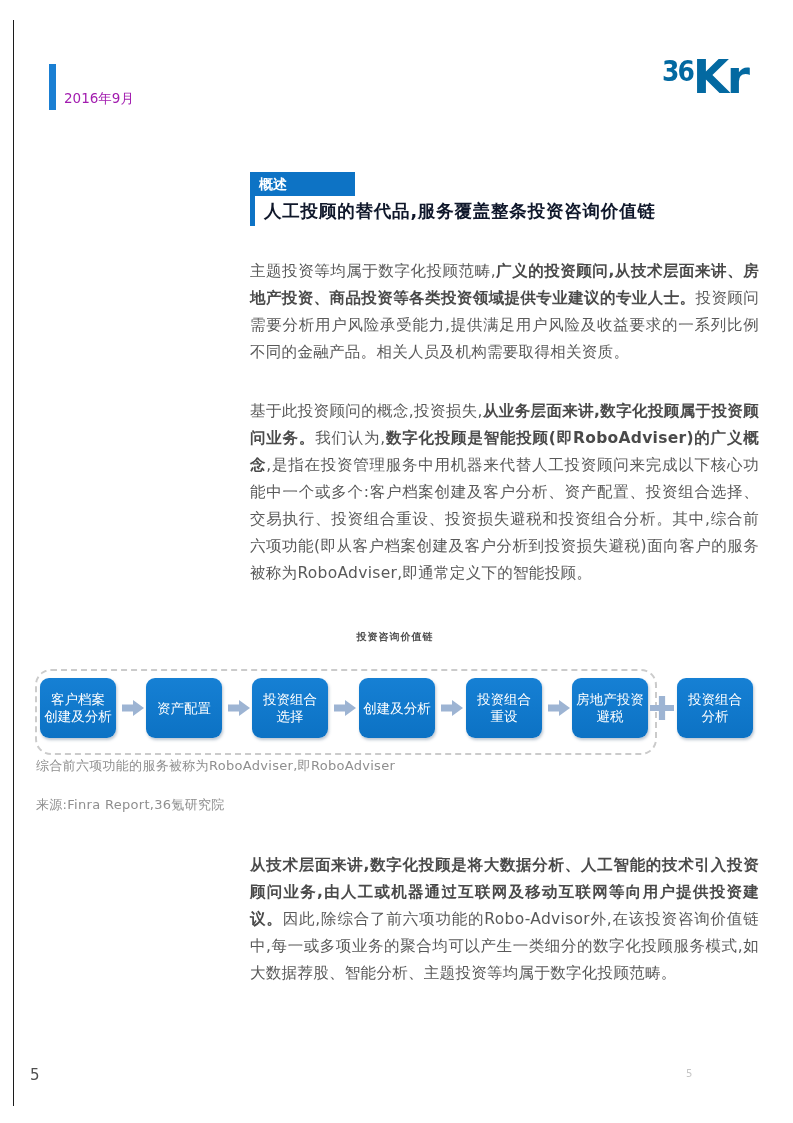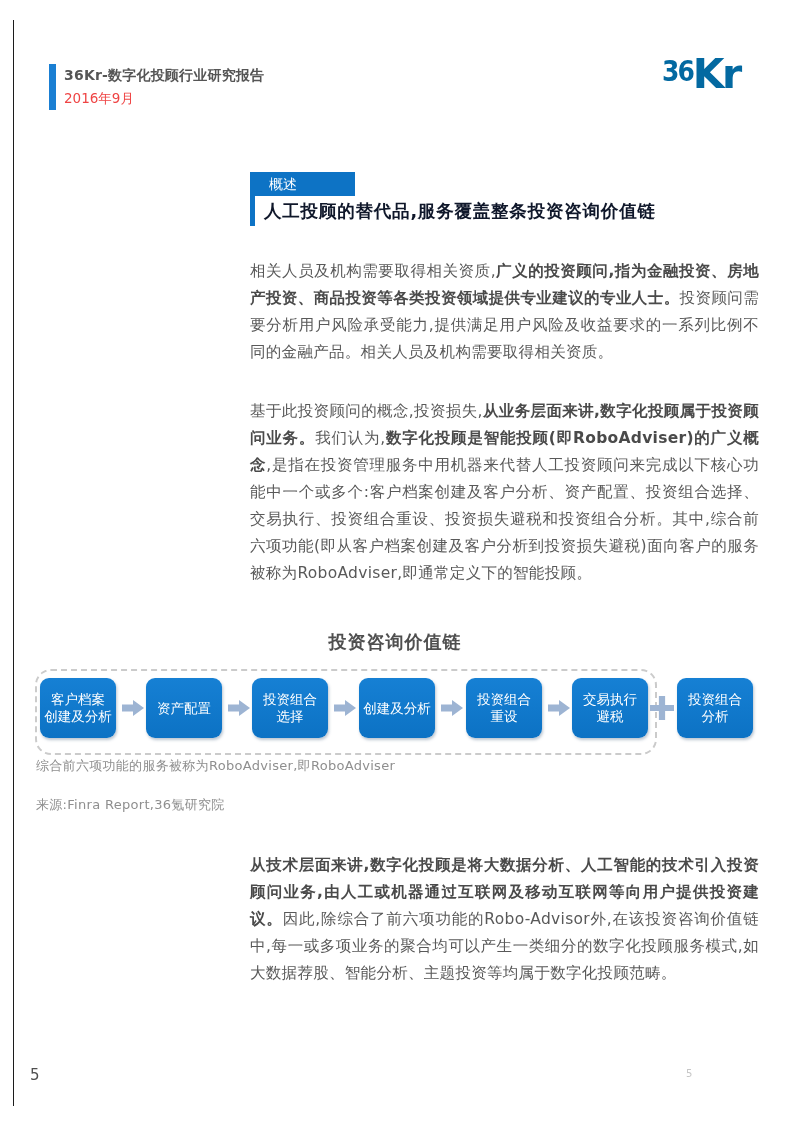--- a/index.html
+++ b/index.html
@@ -6,50 +6,50 @@
   html,body { background:#ffffff; }
   .page {
     position:relative; width:793px; height:1123px; background:#ffffff;
     font-family:"DejaVu Sans", sans-serif; overflow:hidden;
   }
   .left-rule { position:absolute; left:13px; top:20px; width:1px; height:1086px; background:#1c1c1c; }
 
   
   .hdr-bar   { position:absolute; left:49px; top:64px; width:7px; height:46px; background:#1a7fd3; }
   .hdr-title { position:absolute; left:64px; top:67px; font-size:14px; font-weight:bold; color:#555555; letter-spacing:0.2px; }
-  .hdr-date  { position:absolute; left:64px; top:90px; font-size:13.5px; color:#ef4444; }
+  .hdr-date  { position:absolute; left:64px; top:90px; font-size:13.5px; color:#a21caf; }
   .logo      { position:absolute; left:662px; top:57px; color:#0369a1; display:flex; align-items:flex-start; }
   .logo-36   { font-size:25px; font-weight:800; letter-spacing:-2px; line-height:1; margin-top:2px; transform:scaleY(1.1); }
-  .logo-kr   { font-size:41px; font-weight:800; line-height:0.84; letter-spacing:-2.5px; }
+  .logo-kr   { font-size:47px; font-weight:800; line-height:0.84; letter-spacing:-2.5px; }
 
   
   .sec-label {
     position:absolute; left:250px; top:172px; width:105px; height:24px;
-    background:#0d73c5; color:#ffffff; font-size:14px; font-weight:normal;
-    line-height:24px; padding-left:19px;
+    background:#0d73c5; color:#ffffff; font-size:14px; font-weight:bold;
+    line-height:24px; padding-left:9px;
   }
   .sec-title {
     position:absolute; left:250px; top:196px; width:510px;
     border-left:5px solid #0d73c5; padding:4px 0 4px 9px;
     font-size:17.5px; line-height:22px; font-weight:bold; color:#0f172a; letter-spacing:0.8px;
   }
 
   
   .body-para {
     position:absolute; left:250px; width:509px;
     font-size:15.5px; line-height:27px; color:#595959;
     text-align:justify; letter-spacing:0.3px;
   }
   .body-para .b { font-weight:bold; color:#4a4a4a; }
   .p1 { top:258px; } .p2 { top:398px; } .p3 { top:852px; }
 
   
   .fig-title {
     position:absolute; left:35px; top:630px; width:720px; text-align:center;
-    font-size:18px; font-weight:bold; color:#4f4f4f; letter-spacing:1px;
+    font-size:10px; font-weight:bold; color:#4f4f4f; letter-spacing:1px;
   }
   .diagram { position:absolute; left:35px; top:668px; width:722px; height:90px; }
   .dashed-frame {
     position:absolute; left:0; top:1px; width:622px; height:86px;
     border:2px dashed #cbcbcb; border-radius:16px;
   }
   .chain-box {
     position:absolute; top:10px; width:76px; height:60px;
     background:linear-gradient(180deg,#1680d4 0%, #0c72c4 100%);
     border-radius:9px; box-shadow:1px 2px 3px rgba(60,90,120,0.35);
@@ -72,32 +72,31 @@
   .pg-right { position:absolute; left:686px; top:1068px; font-size:10px; color:#c6c6c6; }
 </style>
 </head>
 <body>
 
 <div class="page">
 
   <div class="left-rule"></div>
 
   <div class="hdr-bar"></div>
-  <div class="hdr-title">36Kr-数字化投顾行业研究报告</div>
   <div class="hdr-date">2016年9月</div>
   <div class="logo">
     <span class="logo-36">36</span>
     <span class="logo-kr">Kr</span>
   </div>
 
   <div class="sec-label">概述</div>
   <h1 class="sec-title">人工投顾的替代品,服务覆盖整条投资咨询价值链</h1>
 
   <div id="paragraphs">
-      <p class="body-para p1"><span>相关人员及机构需要取得相关资质,</span><span class="b">广义的投资顾问,指为金融投资、房地产投资、商品投资等各类投资领域提供专业建议的专业人士。</span><span>投资顾问需要分析用户风险承受能力,提供满足用户风险及收益要求的一系列比例不同的金融产品。相关人员及机构需要取得相关资质。</span></p>
+      <p class="body-para p1"><span>主题投资等均属于数字化投顾范畴,</span><span class="b">广义的投资顾问,从技术层面来讲、房地产投资、商品投资等各类投资领域提供专业建议的专业人士。</span><span>投资顾问需要分析用户风险承受能力,提供满足用户风险及收益要求的一系列比例不同的金融产品。相关人员及机构需要取得相关资质。</span></p>
       <p class="body-para p2"><span>基于此投资顾问的概念,投资损失,</span><span class="b">从业务层面来讲,数字化投顾属于投资顾问业务。</span><span>我们认为,</span><span class="b">数字化投顾是智能投顾(即RoboAdviser)的广义概念</span><span>,是指在投资管理服务中用机器来代替人工投资顾问来完成以下核心功能中一个或多个:客户档案创建及客户分析、资产配置、投资组合选择、交易执行、投资组合重设、投资损失避税和投资组合分析。其中,综合前六项功能(即从客户档案创建及客户分析到投资损失避税)面向客户的服务被称为RoboAdviser,即通常定义下的智能投顾。</span></p>
       <p class="body-para p3"><span class="b">从技术层面来讲,数字化投顾是将大数据分析、人工智能的技术引入投资顾问业务,由人工或机器通过互联网及移动互联网等向用户提供投资建议。</span><span>因此,除综合了前六项功能的Robo-Advisor外,在该投资咨询价值链中,每一或多项业务的聚合均可以产生一类细分的数字化投顾服务模式,如大数据荐股、智能分析、主题投资等均属于数字化投顾范畴。</span></p>
     </div>
 
   <div class="fig-title">投资咨询价值链</div>
   <div class="diagram" id="diagram">
     <div class="dashed-frame"></div>
   <div class="chain-box" style="left: 111px;">
         <div>资产配置</div>
       </div>
@@ -110,21 +109,21 @@
         <div>选择</div>
       </div>
       <div class="chain-box" style="left: 324px;">
         <div>创建及分析</div>
       </div>
       <div class="chain-box" style="left: 431px;">
         <div>投资组合</div>
         <div>重设</div>
       </div>
       <div class="chain-box" style="left: 537px;">
-        <div>交易执行</div>
+        <div>房地产投资</div>
         <div>避税</div>
       </div>
       <div class="chain-box" style="left: 642px;">
         <div>投资组合</div>
         <div>分析</div>
       </div>
       <div class="arrow" style="left: 87px;"></div>
       <div class="arrow" style="left: 193px;"></div>
       <div class="arrow" style="left: 299px;"></div>
       <div class="arrow" style="left: 406px;"></div>

